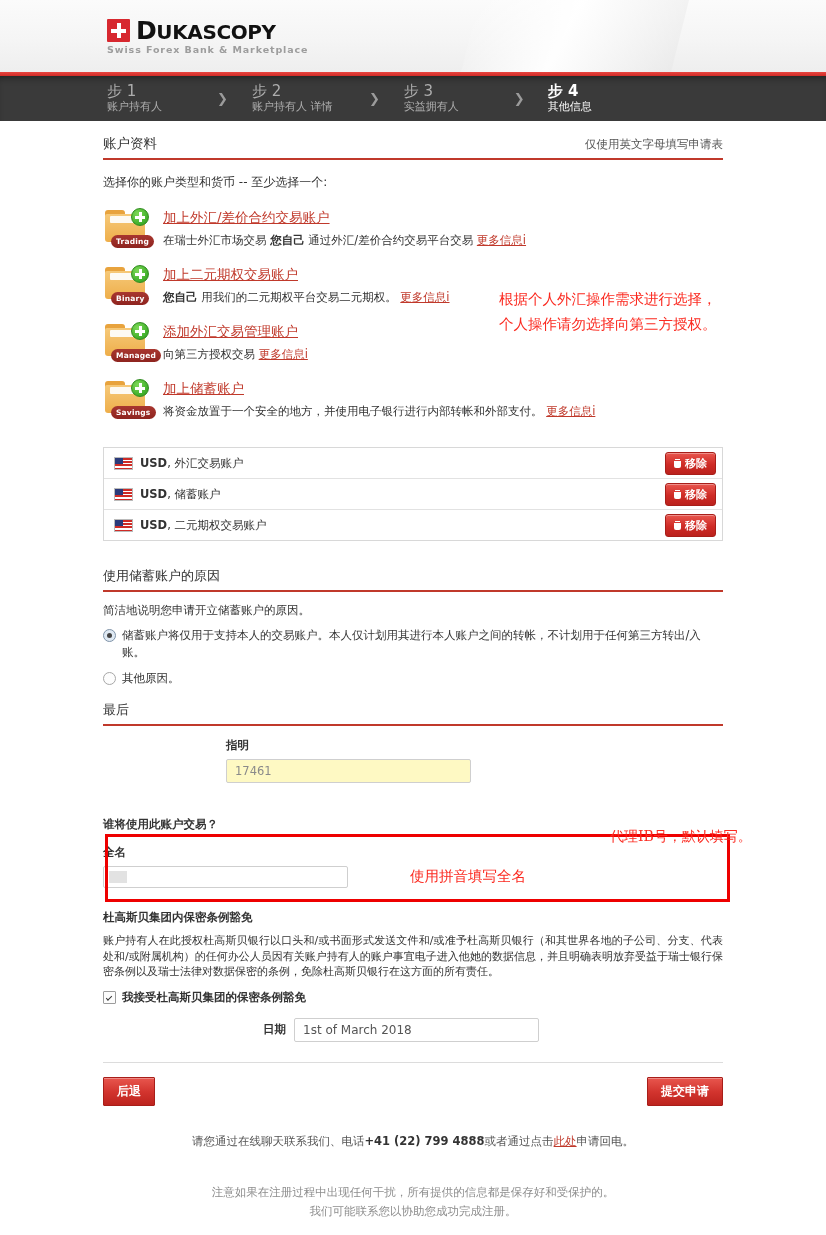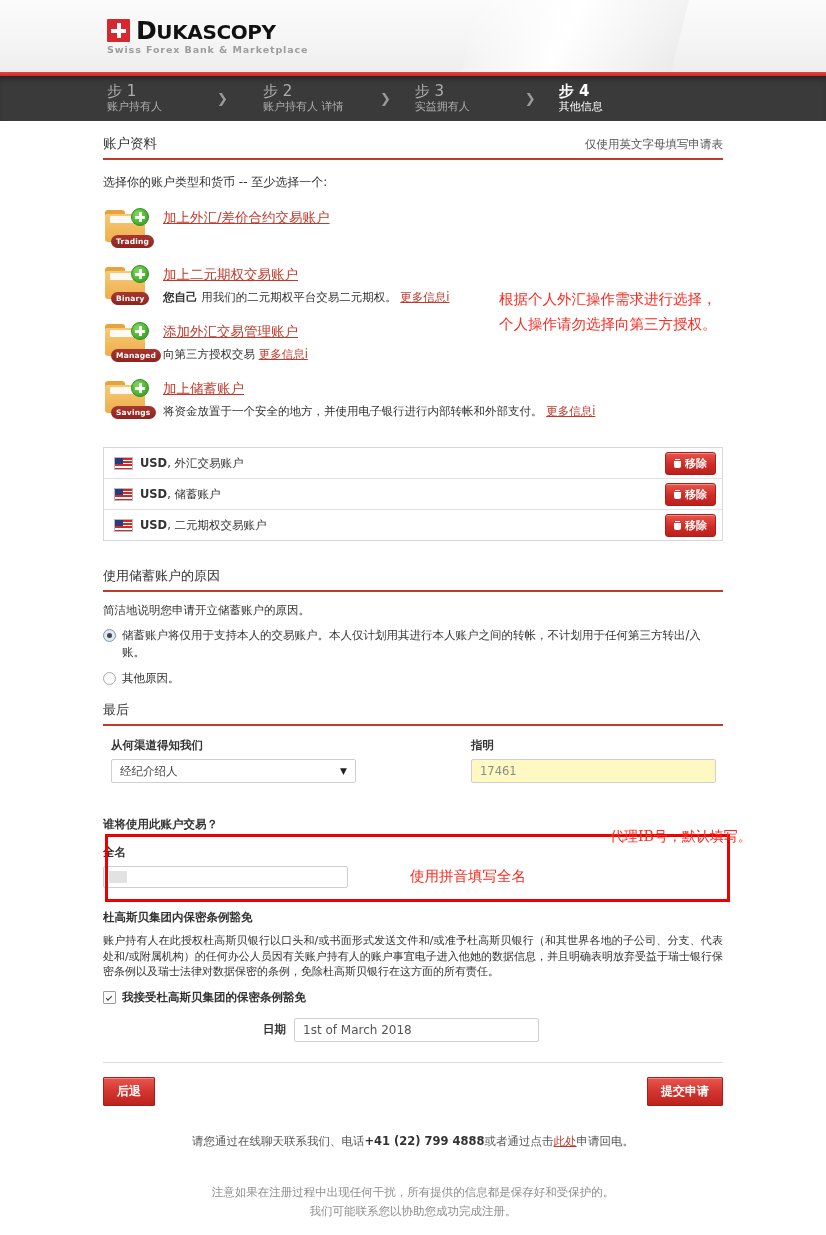--- a/index.html
+++ b/index.html
@@ -255,21 +255,21 @@
   <div class="logo-sub">Swiss Forex Bank &amp; Marketplace</div>
 </div>
 <div class="red-rule"></div>
 
 <div class="steps">
   <div class="step" style="margin-left:107px;width:110px;">
     <div class="l1">步 1</div>
     <div class="l2">账户持有人</div>
   </div>
   <div class="chev">❯</div>
-  <div class="step" style="margin-left:35px;width:117px;">
+  <div class="step" style="margin-left:24px;width:117px;">
     <div class="l1">步 2</div>
     <div class="l2">账户持有人 详情</div>
   </div>
   <div class="chev">❯</div>
   <div class="step" style="margin-left:24px;width:110px;">
     <div class="l1">步 3</div>
     <div class="l2">实益拥有人</div>
   </div>
   <div class="chev">❯</div>
   <div class="step active" style="margin-left:23px;">
@@ -290,20 +290,21 @@
   <div class="acct">
     <div class="folder">
       <div class="tab"></div>
         <div class="body"></div>
         <div class="sheet"></div>
       <div class="plus"></div>
       <div class="badge">Trading</div>
     </div>
     <div class="acct-txt">
       <span class="acct-title">加上外汇/差价合约交易账户</span>
+      <div class="acct-desc"><span>在瑞士外汇市场交易 </span><b>您自己</b><span> 通过外汇/差价合约交易平台交易 </span><span class="more">更多信息i</span></div>
     </div>
   </div>
 
   <div class="acct">
     <div class="folder">
       <div class="tab"></div>
         <div class="body"></div>
         <div class="sheet"></div>
       <div class="plus"></div>
       <div class="badge">Binary</div>
@@ -389,27 +390,20 @@
     <div class="radio"></div>
     <div class="radio-txt">其他原因。</div>
   </div>
 
   <div class="last-wrap">
     <div class="sub-head" style="margin-top:14px;">最后</div>
 
     <div class="redbox"></div>
 
     <div class="fieldrow">
-      <div class="fg">
-        <div class="fl">从何渠道得知我们</div>
-        <div class="sel-box">
-          <span>经纪介绍人</span>
-          <span class="caret">▼</span>
-        </div>
-      </div>
       <div class="fieldgap"></div>
       <div class="fg">
         <div class="fl">指明</div>
         <div class="txt-box">
             <span>17461</span>
           </div>
       </div>
     </div>
 
     <div class="q-lbl">谁将使用此账户交易？</div>

